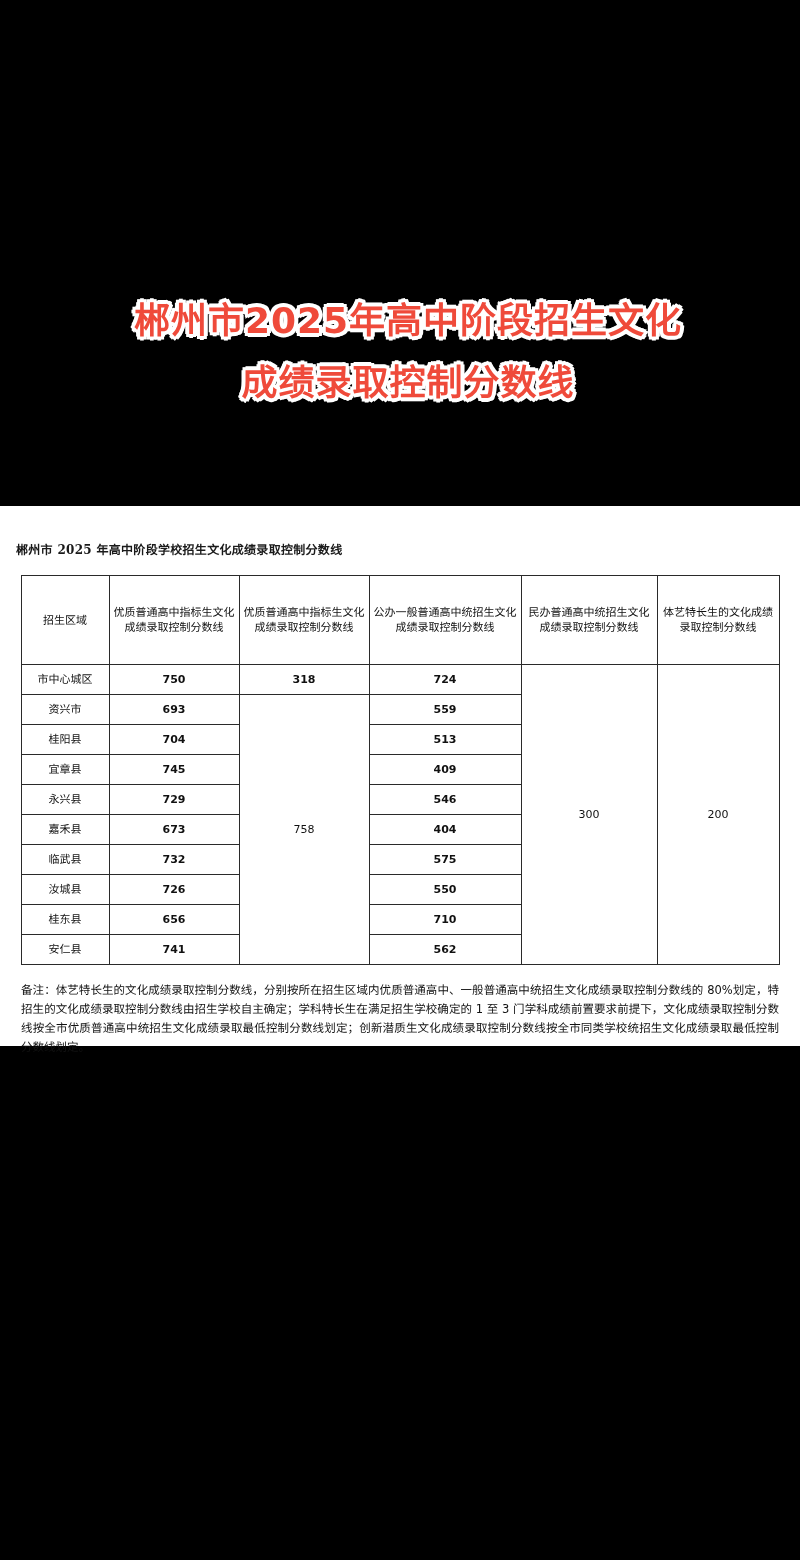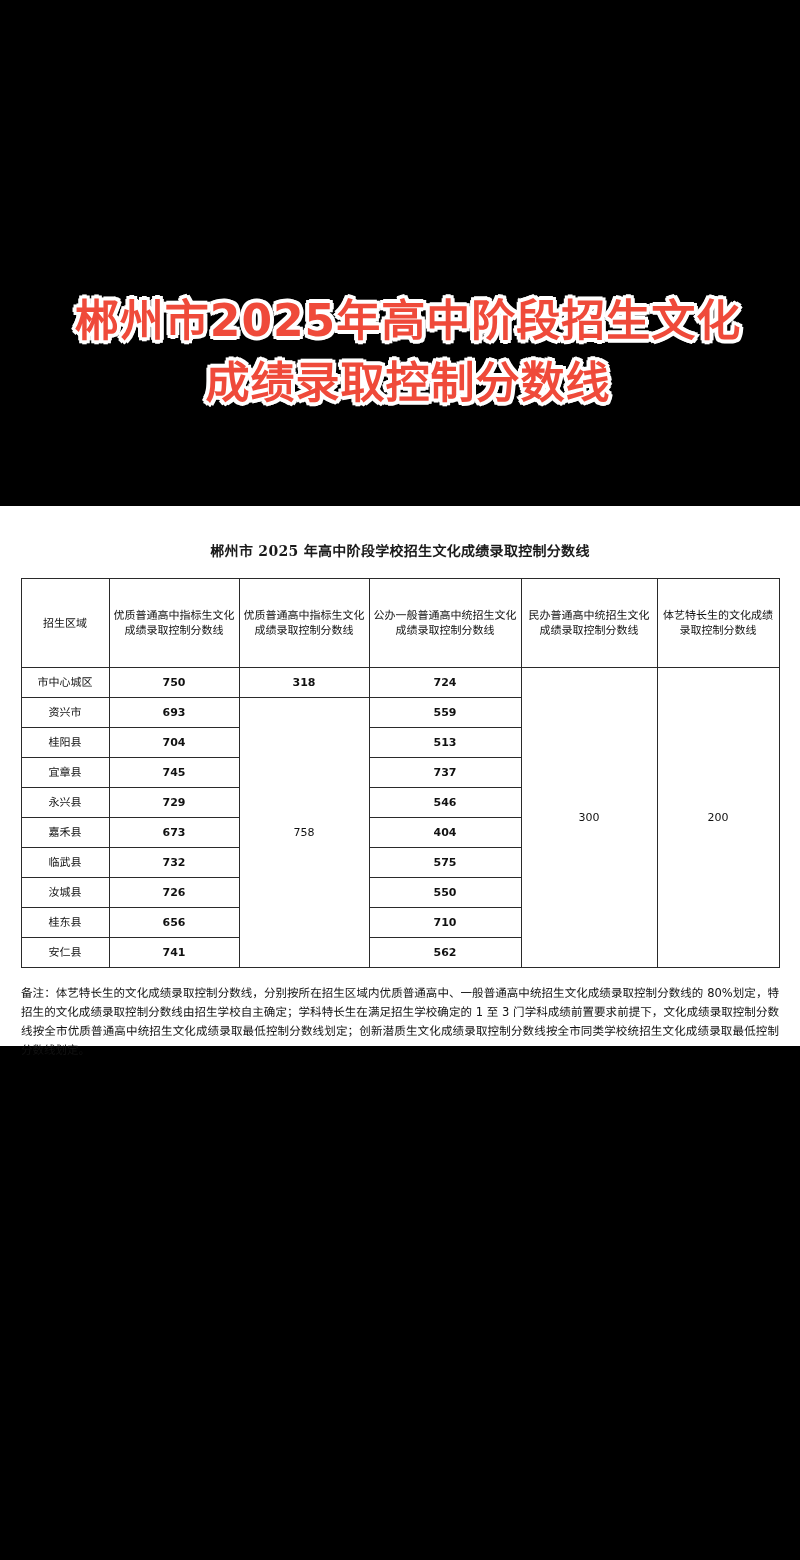--- a/index.html
+++ b/index.html
@@ -19,21 +19,21 @@
   .headline {
     position: absolute;
     top: 290px;
     left: 0;
     width: 800px;
     text-align: center;
   }
   .headline-line {
     font-family: "DejaVu Sans", "Liberation Sans", sans-serif;
     font-weight: bold;
-    font-size: 44px;
+    font-size: 36px;
     line-height: 62px;
     letter-spacing: 1px;
     color: #ef4a3a;
     -webkit-text-stroke: 5px #ffffff;
     paint-order: stroke fill;
     text-shadow:
        3px 3px 0 #ffffff,
       -3px 3px 0 #ffffff,
        3px -3px 0 #ffffff,
       -3px -3px 0 #ffffff,
@@ -51,24 +51,24 @@
     top: 506px;
     left: 0;
     width: 800px;
     height: 540px;
     background: #ffffff;
     box-sizing: border-box;
     padding: 34px 16px 10px 16px;
   }
 
   .doc-title {
-    text-align: center;
+    text-align: left;
     font-family: "DejaVu Serif", "Liberation Serif", serif;
     font-weight: bold;
-    font-size: 14px;
+    font-size: 12px;
     color: #1a1a1a;
     letter-spacing: 0.3px;
     margin-bottom: 18px;
   }
 
   table.score-table {
     border-collapse: collapse;
     width: 758px;
     margin: 0 auto;
     table-layout: fixed;
@@ -166,21 +166,21 @@
         <td class="num">559</td>
       </tr>
       <tr>
         <td class="region">桂阳县</td>
         <td class="num">704</td>
         <td class="num">513</td>
       </tr>
       <tr>
         <td class="region">宜章县</td>
         <td class="num">745</td>
-        <td class="num">737</td>
+        <td class="num">409</td>
       </tr>
       <tr>
         <td class="region">永兴县</td>
         <td class="num">729</td>
         <td class="num">546</td>
       </tr>
       <tr>
         <td class="region">嘉禾县</td>
         <td class="num">673</td>
         <td class="num">404</td>

